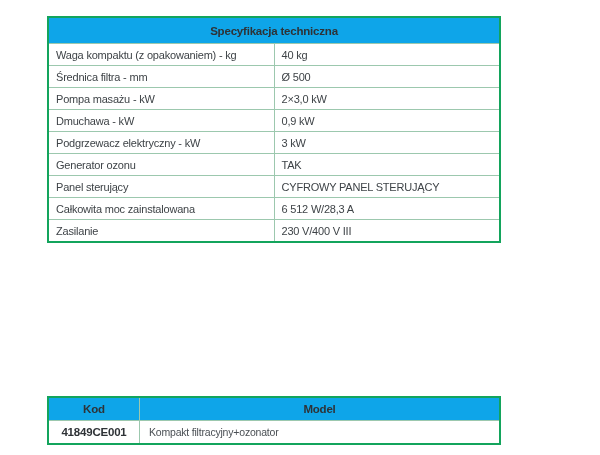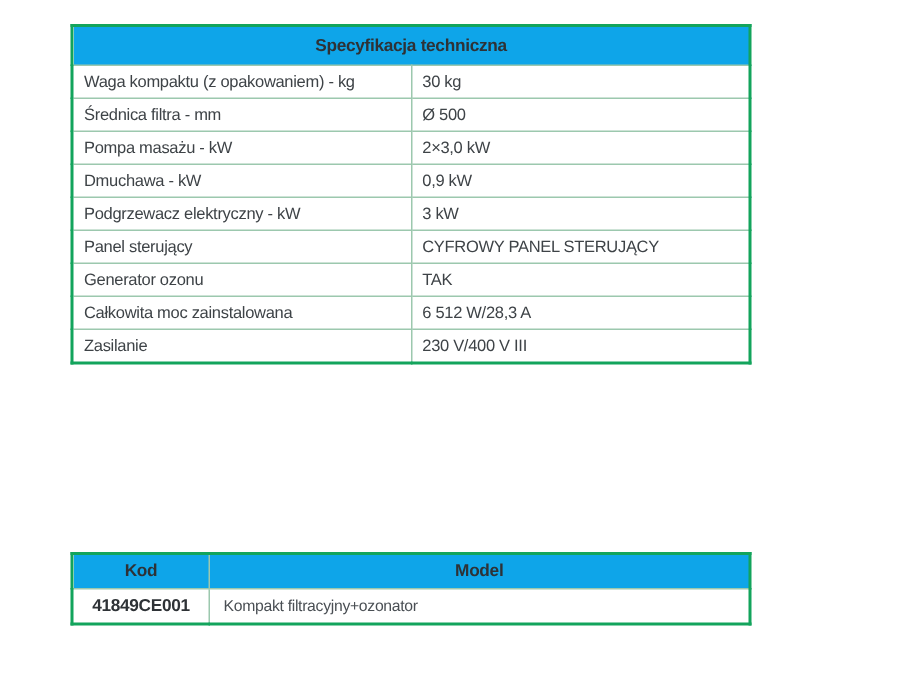--- a/index.html
+++ b/index.html
@@ -51,21 +51,21 @@
   #spec-table td {
     height: 21px;
     padding: 0 0 0 7px;
     text-align: left;
     vertical-align: middle;
   }
   #spec-table td.lbl { width: 214px; }
   #spec-table td.val { width: 226px; }
 
   
-  #options-table { top: 368px; }
+  #options-table { top: 396px; }
   #options-table thead th { height: 20px; font-size: 11.5px; }
   #options-table th.kod-col, #options-table td.code { width: 88px; }
   #options-table td {
     height: 20px;
     vertical-align: middle;
   }
   #options-table td.code {
     font-weight: bold;
     text-align: center;
     font-size: 11.5px;
@@ -85,45 +85,45 @@
 
   <table class="green-tbl" id="spec-table">
     <thead>
       <tr>
         <th colspan="2">Specyfikacja techniczna</th>
       </tr>
     </thead>
     <tbody>
       <tr>
         <td class="lbl">Waga kompaktu (z opakowaniem) - kg</td>
-        <td class="val">30 kg</td>
+        <td class="val">40 kg</td>
       </tr>
       <tr>
         <td class="lbl">Średnica filtra - mm</td>
         <td class="val">Ø 500</td>
       </tr>
       <tr>
         <td class="lbl">Pompa masażu - kW</td>
         <td class="val">2×3,0 kW</td>
       </tr>
       <tr>
         <td class="lbl">Dmuchawa - kW</td>
         <td class="val">0,9 kW</td>
       </tr>
       <tr>
         <td class="lbl">Podgrzewacz elektryczny - kW</td>
         <td class="val">3 kW</td>
       </tr>
       <tr>
+        <td class="lbl">Generator ozonu</td>
+        <td class="val">TAK</td>
+      </tr>
+      <tr>
         <td class="lbl">Panel sterujący</td>
         <td class="val">CYFROWY PANEL STERUJĄCY</td>
-      </tr>
-      <tr>
-        <td class="lbl">Generator ozonu</td>
-        <td class="val">TAK</td>
       </tr>
       <tr>
         <td class="lbl">Całkowita moc zainstalowana</td>
         <td class="val">6 512 W/28,3 A</td>
       </tr>
       <tr>
         <td class="lbl">Zasilanie</td>
         <td class="val">230 V/400 V III</td>
       </tr>
     </tbody>

